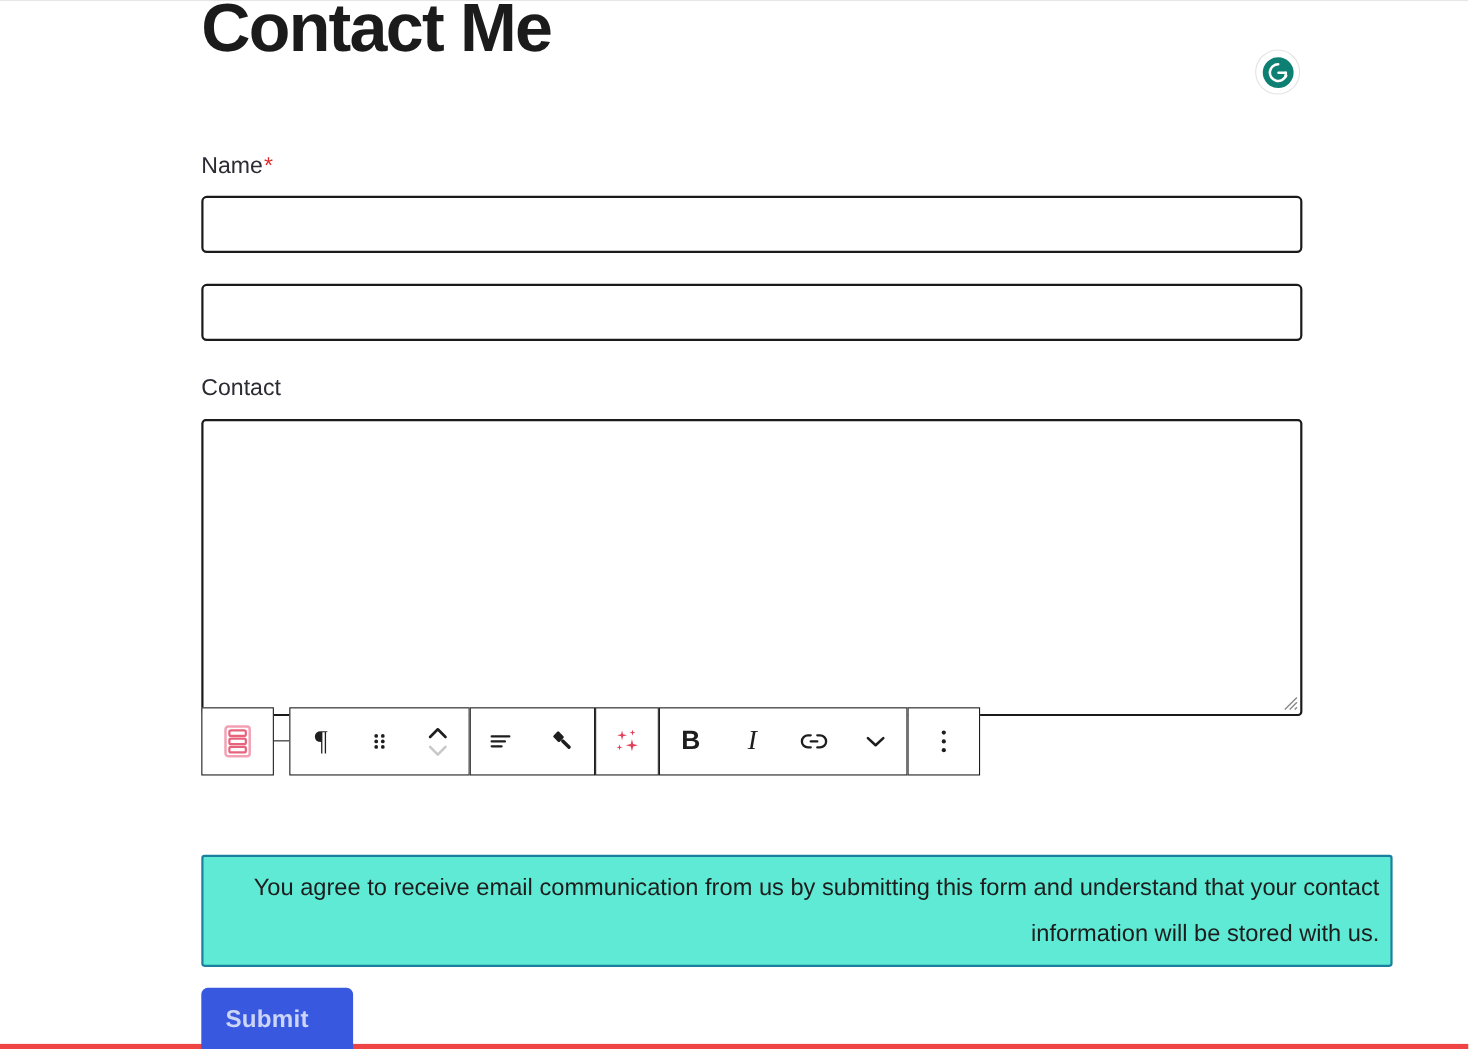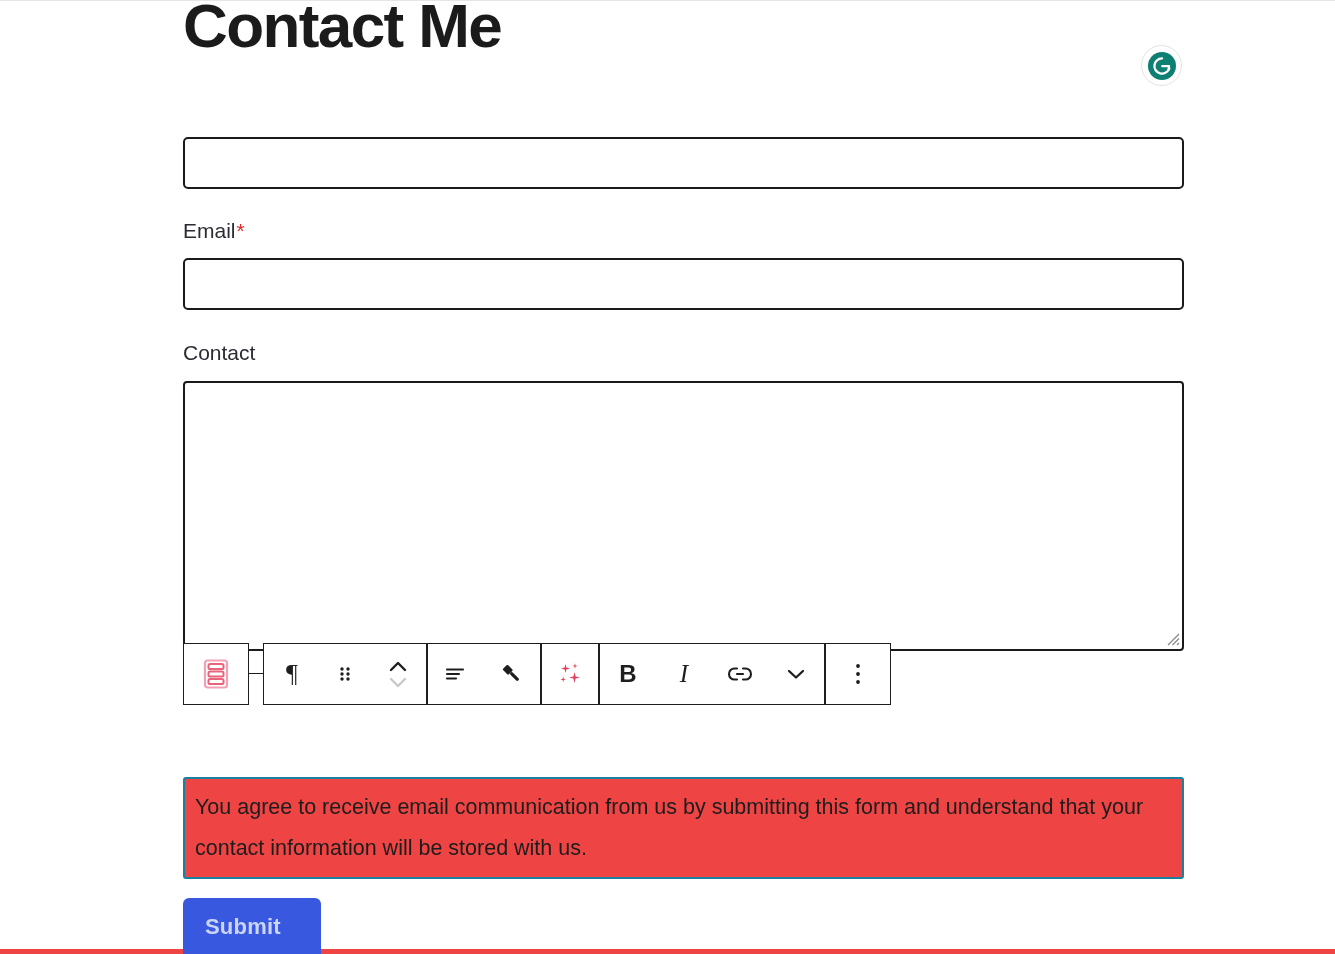--- a/index.html
+++ b/index.html
@@ -190,26 +190,27 @@
     font-style: italic;
     font-size: 25px;
     color: #1e1e1e;
   }
 
   
   .consent-box {
     position: absolute;
     left: 183px;
     top: 776px;
-    width: 1001px;
+    width: 1083px;
     min-height: 84px;
     border: 2px solid #1b7f9e;
     border-radius: 3px;
-    background: #ef4444;
+    background: #5eead4;
     padding: 8px 4px 8px 4px;
+    text-align: right;
   }
   .consent-text {
     font-family: "Liberation Sans", sans-serif;
     font-size: 21.5px;
     line-height: 41px;
     color: #1d1d1d;
     margin: 0;
     padding: 0 6px;
   }
 
@@ -247,25 +248,25 @@
       <path d="M15.3 15.2h6.6" fill="none" stroke="#ffffff" stroke-width="2.3" stroke-linecap="round"></path>
       <path d="M21.9 15.2v3.3" fill="none" stroke="#ffffff" stroke-width="2.3" stroke-linecap="round"></path>
       <path d="M19.4 18.0l2.5 2.5 2.0-2.1" fill="none" stroke="#0d8073" stroke-width="0"></path>
       <path d="M20.3 17.5l1.7 1.9 1.7-1.9" fill="#ffffff" stroke="none"></path>
     </svg>
   </div>
 
   <div class="form-area">
 
     <div class="field-block">
+      <label class="field-label"><span>Name</span><span class="req-star">*</span></label>
       <input class="text-input" type="text" placeholder="" style="">
     </div>
 
     <div class="field-block email">
-      <label class="field-label"><span>Email</span><span class="req-star">*</span></label>
       <input class="text-input" type="text" placeholder="" style="">
     </div>
 
     <div class="field-block">
       <label class="field-label"><span>Contact</span></label>
 
       <div class="message-wrap">
         <textarea class="message-input" placeholder="" style=""></textarea>
         <svg class="resize-grip" viewBox="0 0 16 16" aria-hidden="true">
           <path d="M15 4 L4 15 M15 8.5 L8.5 15 M15 13 L13 15" stroke="#8a8a8a" stroke-width="1.3" fill="none"></path>

